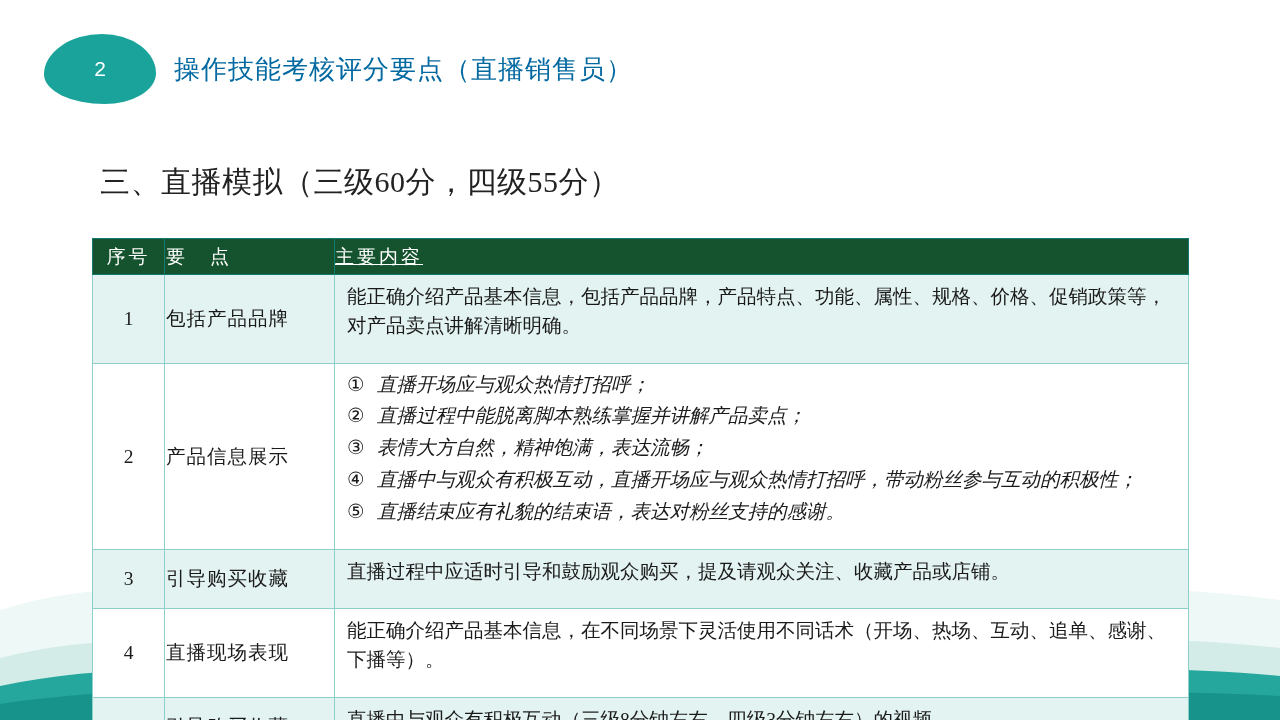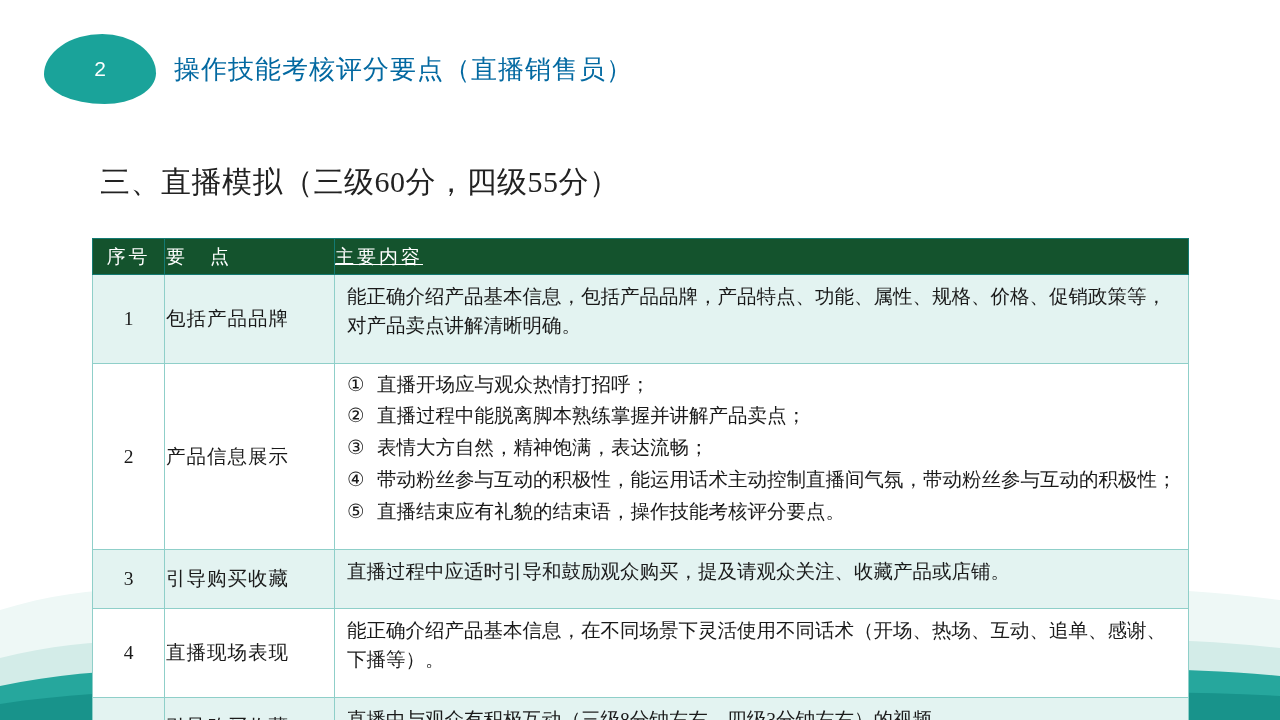--- a/index.html
+++ b/index.html
@@ -116,21 +116,21 @@
     align-items: flex-start;
     margin: 0 0 3px 0;
     line-height: 1.48;
   }
   ol.circled li:last-child { margin-bottom: 0; }
   .cnum {
     flex: 0 0 auto;
     width: 30px;
     text-align: left;
   }
-  .ctext { flex: 1 1 auto; }
+  .ctext { flex: 1 1 auto; font-style: italic; }
 </style>
 </head>
 <body>
 
 <div id="slide">
 
   <svg class="bg-waves" viewBox="0 0 1280 230" preserveAspectRatio="none">
     <path d="M0,120 C190,60 330,150 520,150 C760,150 980,70 1280,110 L1280,230 L0,230 Z" fill="#eef8f6"></path>
     <path d="M0,168 C200,118 340,196 540,192 C800,186 1010,128 1280,158 L1280,230 L0,230 Z" fill="#d3ece8"></path>
     <path d="M0,196 C210,152 360,214 560,212 C820,210 1030,162 1280,186 L1280,230 L0,230 Z" fill="#26a79d"></path>
@@ -175,25 +175,25 @@
               <li>
                 <span class="cnum">②</span>
                 <span class="ctext">直播过程中能脱离脚本熟练掌握并讲解产品卖点；</span>
               </li>
               <li>
                 <span class="cnum">③</span>
                 <span class="ctext">表情大方自然，精神饱满，表达流畅；</span>
               </li>
               <li>
                 <span class="cnum">④</span>
-                <span class="ctext">带动粉丝参与互动的积极性，能运用话术主动控制直播间气氛，带动粉丝参与互动的积极性；</span>
+                <span class="ctext">直播中与观众有积极互动，直播开场应与观众热情打招呼，带动粉丝参与互动的积极性；</span>
               </li>
               <li>
                 <span class="cnum">⑤</span>
-                <span class="ctext">直播结束应有礼貌的结束语，操作技能考核评分要点。</span>
+                <span class="ctext">直播结束应有礼貌的结束语，表达对粉丝支持的感谢。</span>
               </li>
             </ol>
           </td>
         </tr>
 
         <tr class="row-odd">
           <td class="col-no">3</td>
           <td class="col-point">引导购买收藏</td>
           <td class="col-main">直播过程中应适时引导和鼓励观众购买，提及请观众关注、收藏产品或店铺。</td>
         </tr>

